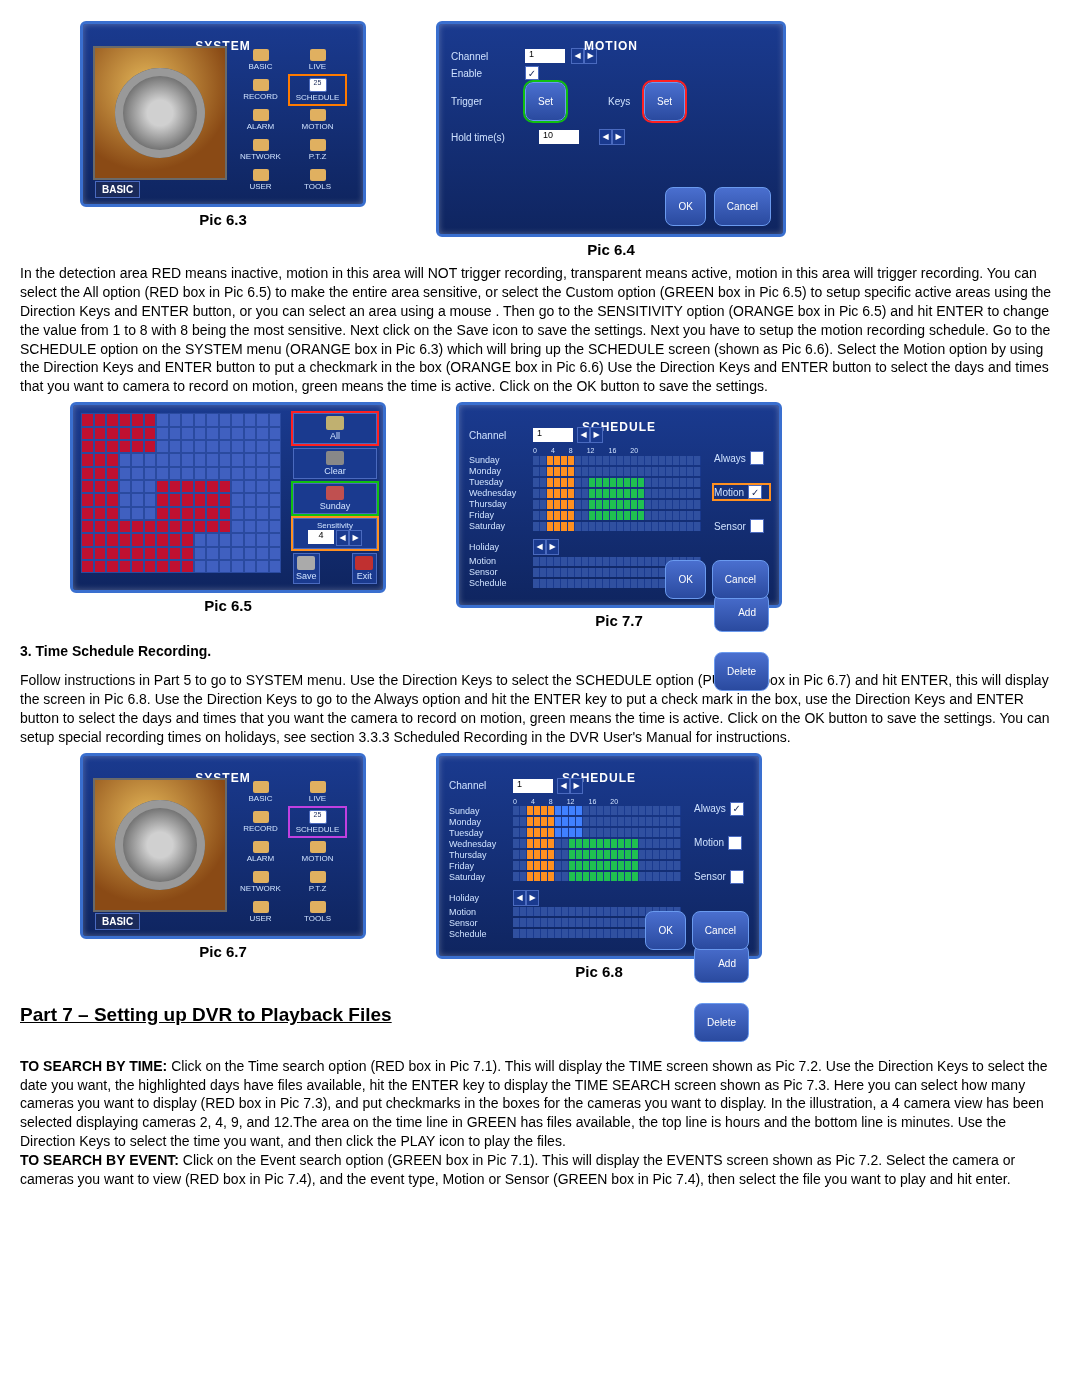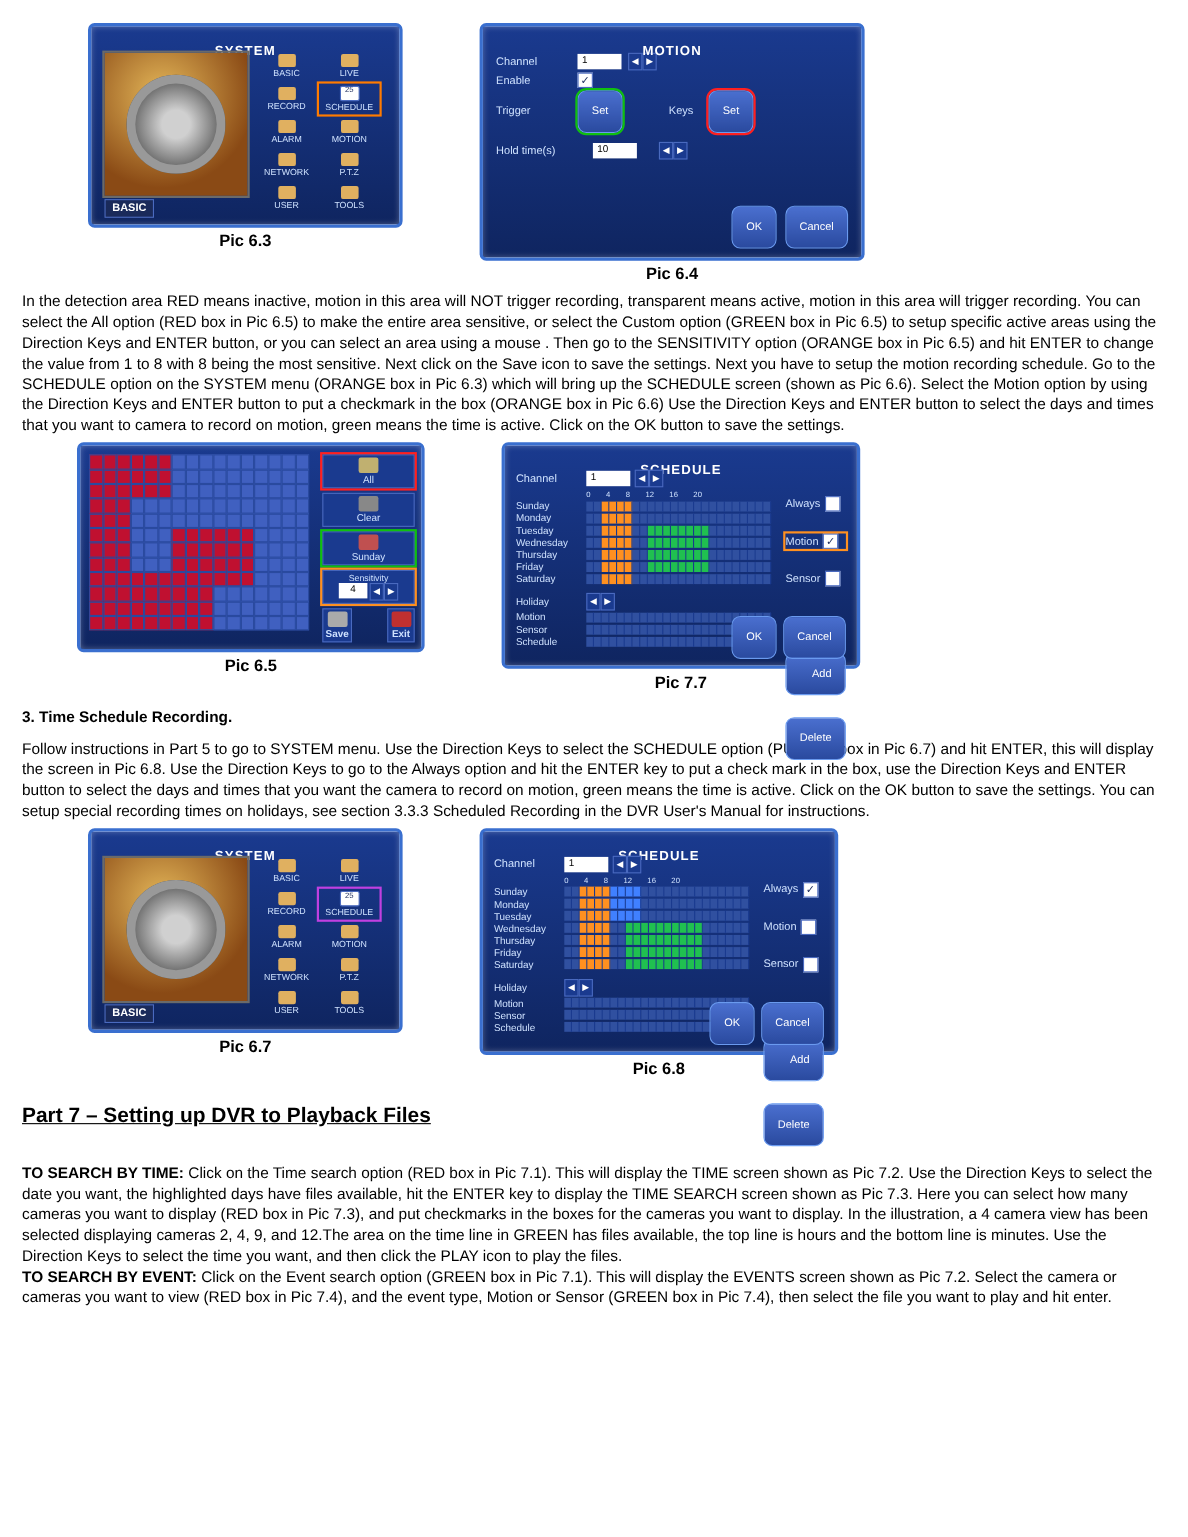--- a/index.html
+++ b/index.html
@@ -427,21 +427,21 @@
         <div class="si orange-box">
           <div style="font-size:8px;">Sensitivity</div>
           <div style="display:flex; justify-content:center; gap:2px;">
             <span class="spin" style="width:18px;">4</span>
             <span class="arrows">
                 <span>◀</span>
                 <span>▶</span>
               </span>
           </div>
         </div>
-        <div style="display:flex; gap:0;font-weight:bold;">
+        <div style="display:flex; gap:0;">
           <div class="si" style="flex:1;"><div class="ic" style="background:#aaa;"></div><span>Save</span></div>
           <div class="si" style="flex:1;margin-left:32px;"><div class="ic" style="background:#c03030;"></div><span>Exit</span></div>
         </div>
       </div>
     </div>
     <div class="pic-caption">Pic 6.5</div>
   </div>
 
   <div class="pic-col">
     <div class="dvr-panel" style="width:320px; height:200px;">

